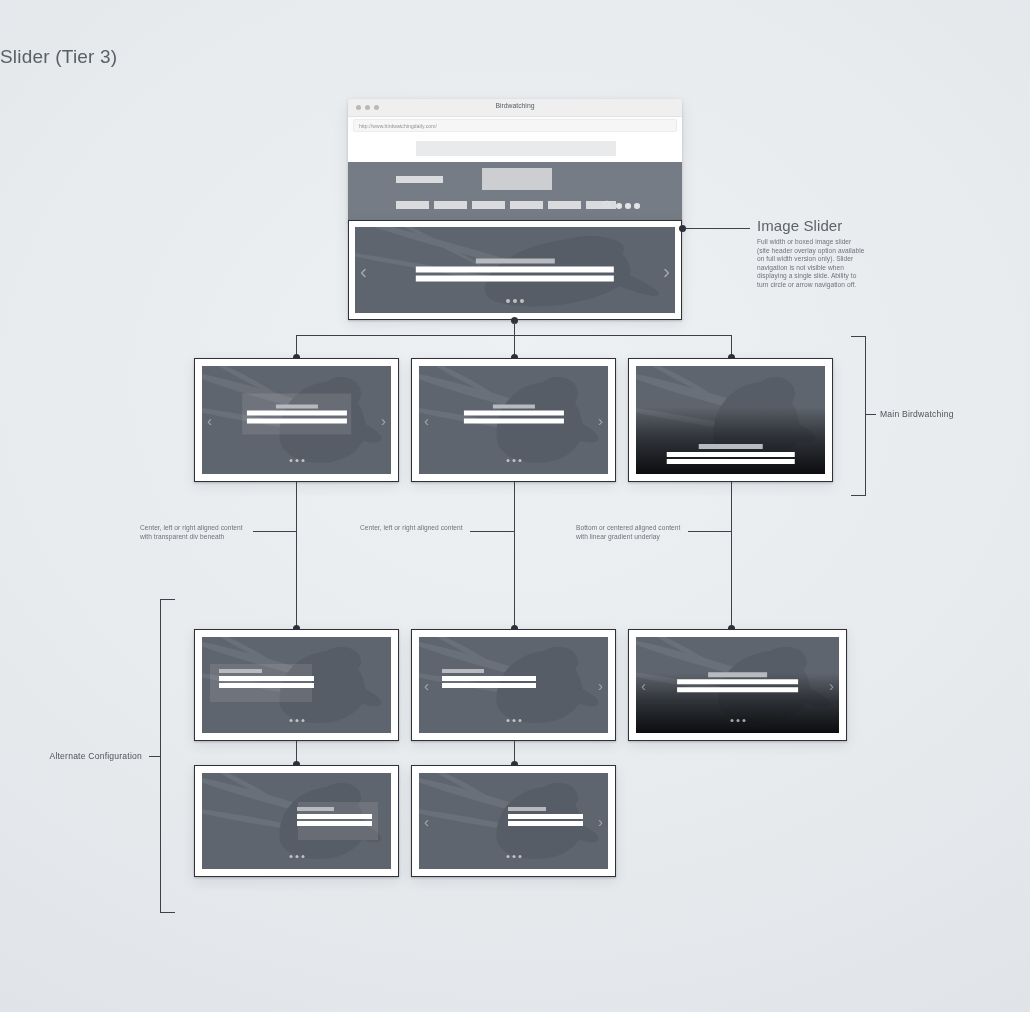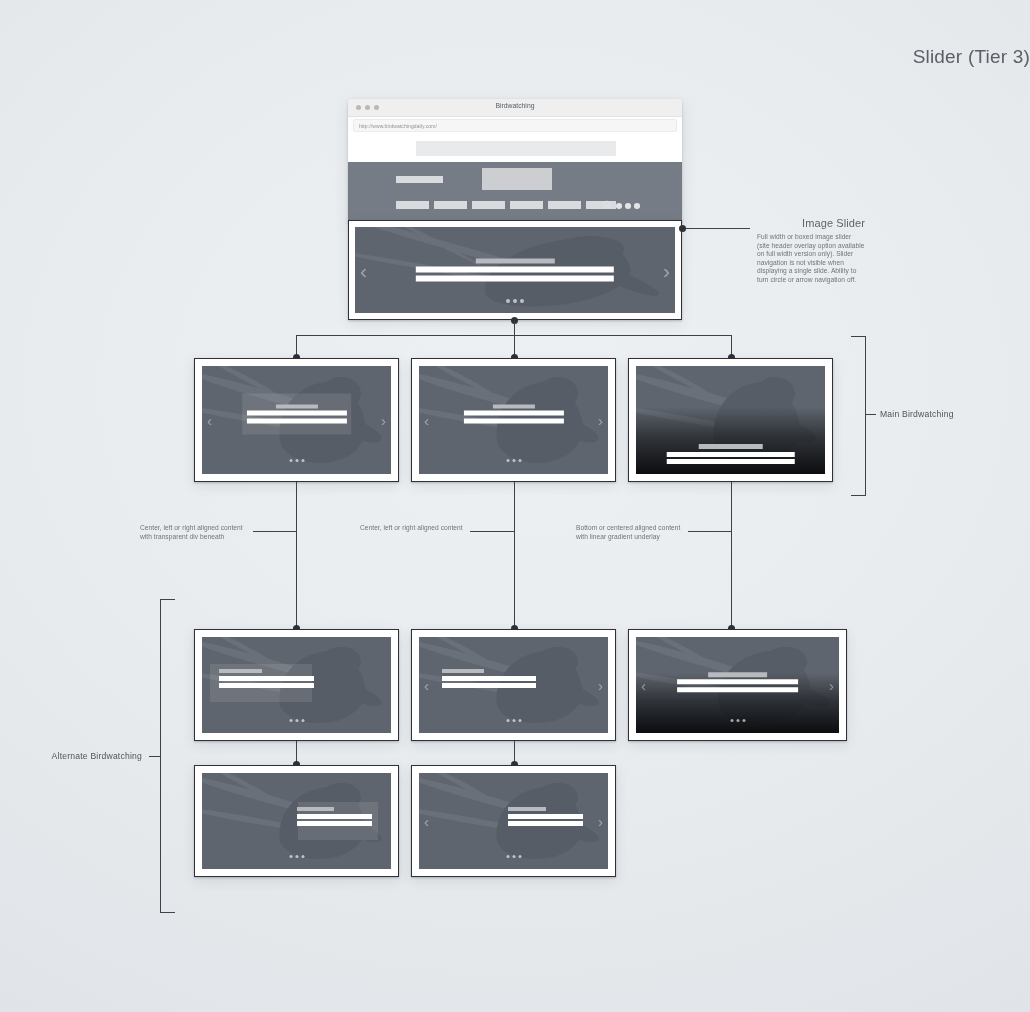--- a/index.html
+++ b/index.html
@@ -6,34 +6,34 @@
   body{
     width:1030px;height:1012px;position:relative;overflow:hidden;
     font-family:"Liberation Sans","DejaVu Sans",sans-serif;
     background:radial-gradient(ellipse 120% 100% at 50% 38%, #eef1f3 0%, #e8ebee 42%, #dfe3e7 78%, #d9dde1 100%);
     color:#4a4f55;
   }
   .abs{position:absolute;}
 
   
   #page-title{
-    left:0;top:46px;width:1030px;text-align:right;
+    left:0;top:46px;width:1030px;text-align:left;
     font-size:19px;color:#5a6066;letter-spacing:.2px;
   }
 
   
   .ln-h{position:absolute;height:1px;background:#3d4249;}
   .ln-v{position:absolute;width:1px;background:#3d4249;}
   .node-dot{position:absolute;width:7px;height:7px;border-radius:50%;background:#2e3238;}
   .brk{position:absolute;border:1px solid #3d4249;}
   .brk-r{border-left:none;}
   .brk-l{border-right:none;}
 
   
-  .anno-h{font-size:11px;color:#5d6369;letter-spacing:.1px;text-align:right;}
+  .anno-h{font-size:15px;color:#5d6369;letter-spacing:.1px;}
   .anno-b{font-size:6.6px;line-height:8.6px;color:#6e747a;letter-spacing:.05px;}
   .anno-s{font-size:6.6px;line-height:8.6px;color:#6e747a;letter-spacing:.05px;}
   .lbl{font-size:8.6px;color:#4f555b;letter-spacing:.2px;white-space:nowrap;}
 
   
   #browser{
     left:348px;top:99px;width:334px;height:124px;
     background:#fdfdfd;border-radius:4px 4px 0 0;
     box-shadow:0 1px 3px rgba(40,48,58,.22),0 6px 16px rgba(40,48,58,.10);
     overflow:hidden;
@@ -410,13 +410,13 @@
     <span class="dots" style="left:50%;transform:translateX(-50%);bottom:11px;">
       <i style="width:3px;height:3px;"></i>
         <i style="width:3px;height:3px;"></i>
         <i style="width:3px;height:3px;"></i>
     </span>
   </div>
 </div>
 
 <div class="brk brk-l" style="left:160px;top:599px;width:14px;height:312px;"></div>
 <span class="ln-h" style="left:149px;top:756px;width:11px;"></span>
-<div class="abs lbl" style="left:37px;top:751px;text-align:right;width:105px;">Alternate Birdwatching</div>
+<div class="abs lbl" style="left:37px;top:751px;text-align:right;width:105px;">Alternate Configuration</div>
 
 </body></html>

